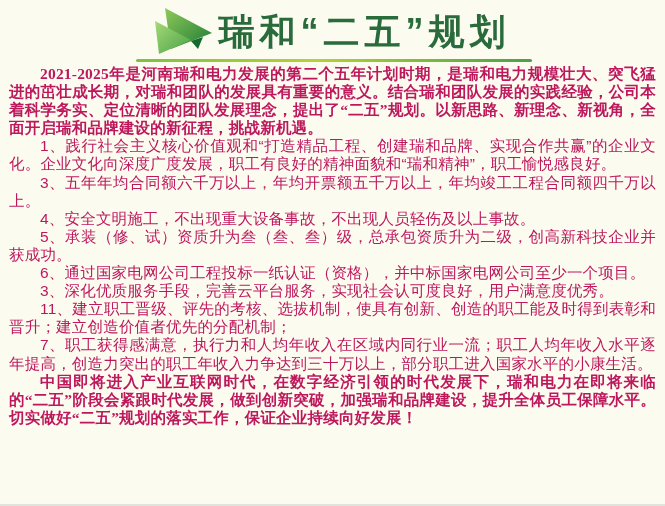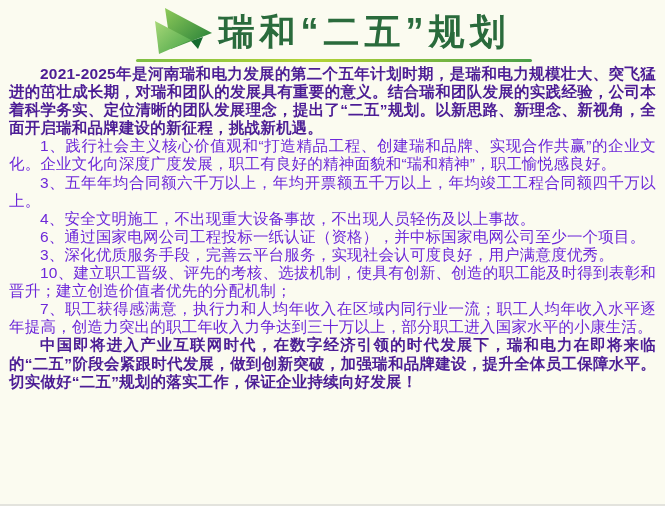--- a/index.html
+++ b/index.html
@@ -52,25 +52,26 @@
   .doc-body {
     padding: 3px 9px 0 9px;
   }
   .doc-body p {
     margin: 0;
     text-indent: 2em;
     font-size: 15.5px;
     line-height: 18.1px;
     text-align: justify;
     letter-spacing: 0.2px;
-    color: #6d28d9;
+    color: #be185d;
   }
   .doc-body p.emph {
     font-weight: 700;
-    color: #4c1d95;
+    color: #be185d;
+    font-family: Liberation Serif, serif;
   }
 </style>
 </head>
 <body>
 
 <div class="page">
 
   <header class="doc-header">
     <div class="title-row">
       <span class="logo">
@@ -93,20 +94,21 @@
       <h1 class="doc-title">瑞和“二五”规划</h1>
     </div>
     <div class="title-underline"></div>
   </header>
 
   <main class="doc-body">
     <p class="emph">2021-2025年是河南瑞和电力发展的第二个五年计划时期，是瑞和电力规模壮大、突飞猛进的茁壮成长期，对瑞和团队的发展具有重要的意义。结合瑞和团队发展的实践经验，公司本着科学务实、定位清晰的团队发展理念，提出了“二五”规划。以新思路、新理念、新视角，全面开启瑞和品牌建设的新征程，挑战新机遇。</p>
     <p>1、践行社会主义核心价值观和“打造精品工程、创建瑞和品牌、实现合作共赢”的企业文化。企业文化向深度广度发展，职工有良好的精神面貌和“瑞和精神”，职工愉悦感良好。</p>
     <p>3、五年年均合同额六千万以上，年均开票额五千万以上，年均竣工工程合同额四千万以上。</p>
     <p>4、安全文明施工，不出现重大设备事故，不出现人员轻伤及以上事故。</p>
+    <p>5、承装（修、试）资质升为叁（叁、叁）级，总承包资质升为二级，创高新科技企业并获成功。</p>
     <p>6、通过国家电网公司工程投标一纸认证（资格），并中标国家电网公司至少一个项目。</p>
     <p>3、深化优质服务手段，完善云平台服务，实现社会认可度良好，用户满意度优秀。</p>
-    <p>10、建立职工晋级、评先的考核、选拔机制，使具有创新、创造的职工能及时得到表彰和晋升；建立创造价值者优先的分配机制；</p>
+    <p>11、建立职工晋级、评先的考核、选拔机制，使具有创新、创造的职工能及时得到表彰和晋升；建立创造价值者优先的分配机制；</p>
     <p>7、职工获得感满意，执行力和人均年收入在区域内同行业一流；职工人均年收入水平逐年提高，创造力突出的职工年收入力争达到三十万以上，部分职工进入国家水平的小康生活。</p>
     <p class="emph">中国即将进入产业互联网时代，在数字经济引领的时代发展下，瑞和电力在即将来临的“二五”阶段会紧跟时代发展，做到创新突破，加强瑞和品牌建设，提升全体员工保障水平。切实做好“二五”规划的落实工作，保证企业持续向好发展！</p>
   </main>
 
 </div>
 
 </body></html>

